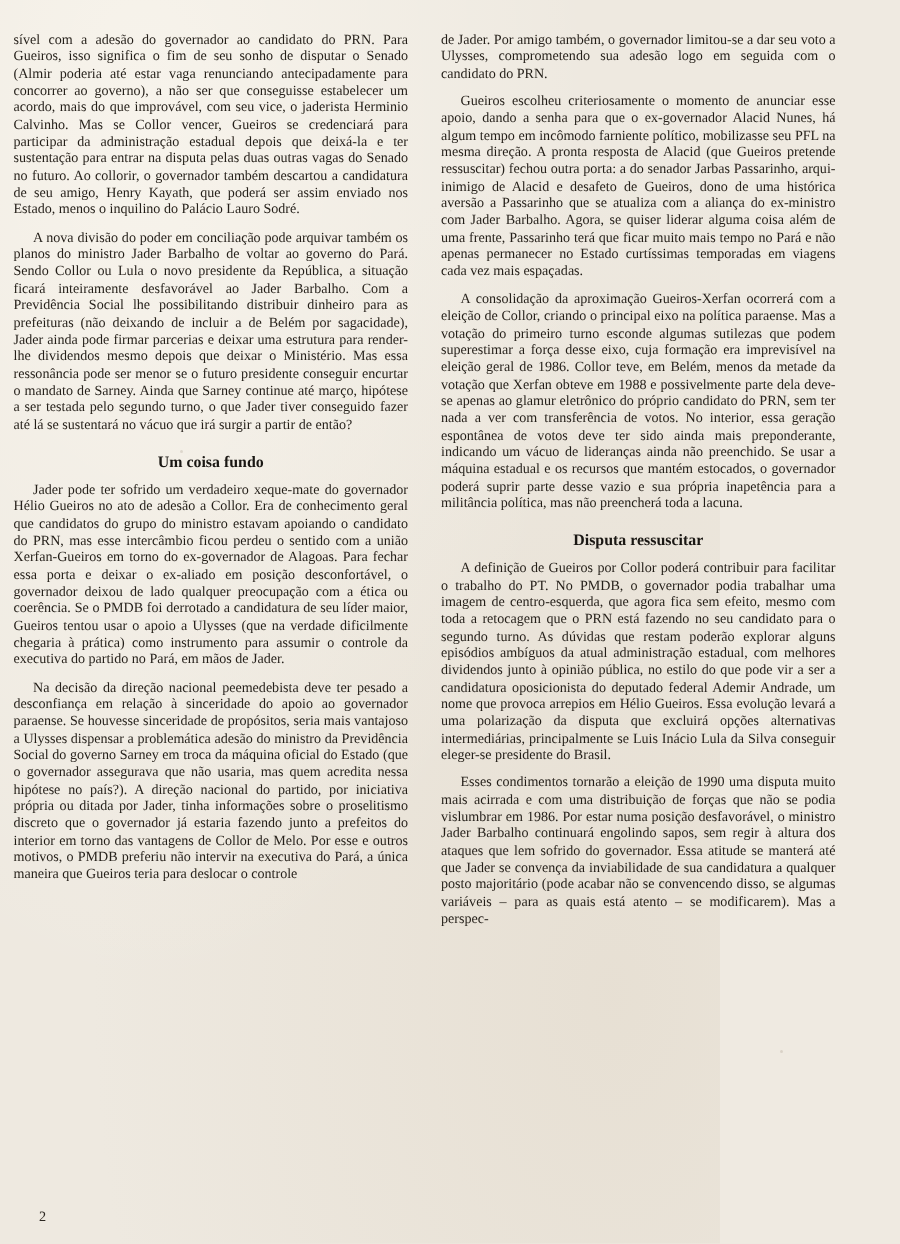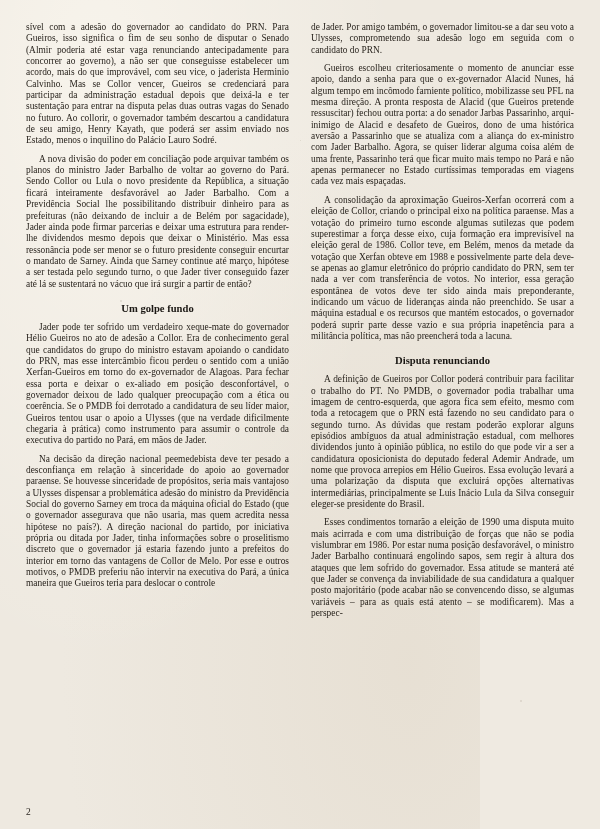--- a/index.html
+++ b/index.html
@@ -12,21 +12,21 @@
     background: #efeae1;
     font-family: "Liberation Serif", serif;
     color: #1a1713;
     overflow: hidden;
   }
   .page {
     position: relative;
     width: 480px;
     height: 829px;
     box-sizing: border-box;
-    padding: 22px 26px 10px 26px;
+    padding: 22px 26px 10px 9px;
     background:
       radial-gradient(ellipse at 20% 10%, rgba(255,252,245,0.55), rgba(255,252,245,0) 55%),
       radial-gradient(ellipse at 85% 80%, rgba(222,212,196,0.45), rgba(222,212,196,0) 60%),
       #eee9e0;
   }
   .columns {
     display: flex;
     gap: 22px;
     height: 760px;
   }
@@ -77,35 +77,35 @@
 
 <div class="page">
 
   <div class="columns">
 
     <div class="col">
       <p class="cont">sível com a adesão do governador ao candidato do PRN. Para Gueiros, isso significa o fim de seu sonho de disputar o Senado (Almir poderia até estar vaga renunciando antecipadamente para concorrer ao governo), a não ser que conseguisse estabelecer um acordo, mais do que improvável, com seu vice, o jaderista Herminio Calvinho. Mas se Collor vencer, Gueiros se credenciará para participar da administração estadual depois que deixá-la e ter sustentação para entrar na disputa pelas duas outras vagas do Senado no futuro. Ao collorir, o governador também descartou a candidatura de seu amigo, Henry Kayath, que poderá ser assim enviado nos Estado, menos o inquilino do Palácio Lauro Sodré.</p>
       <div class="gap"></div>
       <p>A nova divisão do poder em conciliação pode arquivar também os planos do ministro Jader Barbalho de voltar ao governo do Pará. Sendo Collor ou Lula o novo presidente da República, a situação ficará inteiramente desfavorável ao Jader Barbalho. Com a Previdência Social lhe possibilitando distribuir dinheiro para as prefeituras (não deixando de incluir a de Belém por sagacidade), Jader ainda pode firmar parcerias e deixar uma estrutura para render-lhe dividendos mesmo depois que deixar o Ministério. Mas essa ressonância pode ser menor se o futuro presidente conseguir encurtar o mandato de Sarney. Ainda que Sarney continue até março, hipótese a ser testada pelo segundo turno, o que Jader tiver conseguido fazer até lá se sustentará no vácuo que irá surgir a partir de então?</p>
 
-      <h2 class="section">Um golpe fundo</h2>
+      <h2 class="section">Um coisa fundo</h2>
 
       <p>Jader pode ter sofrido um verdadeiro xeque-mate do governador Hélio Gueiros no ato de adesão a Collor. Era de conhecimento geral que candidatos do grupo do ministro estavam apoiando o candidato do PRN, mas esse intercâmbio ficou perdeu o sentido com a união Xerfan-Gueiros em torno do ex-governador de Alagoas. Para fechar essa porta e deixar o ex-aliado em posição desconfortável, o governador deixou de lado qualquer preocupação com a ética ou coerência. Se o PMDB foi derrotado a candidatura de seu líder maior, Gueiros tentou usar o apoio a Ulysses (que na verdade dificilmente chegaria à prática) como instrumento para assumir o controle da executiva do partido no Pará, em mãos de Jader.</p>
       <div class="gap"></div>
       <p>Na decisão da direção nacional peemedebista deve ter pesado a desconfiança em relação à sinceridade do apoio ao governador paraense. Se houvesse sinceridade de propósitos, seria mais vantajoso a Ulysses dispensar a problemática adesão do ministro da Previdência Social do governo Sarney em troca da máquina oficial do Estado (que o governador assegurava que não usaria, mas quem acredita nessa hipótese no país?). A direção nacional do partido, por iniciativa própria ou ditada por Jader, tinha informações sobre o proselitismo discreto que o governador já estaria fazendo junto a prefeitos do interior em torno das vantagens de Collor de Melo. Por esse e outros motivos, o PMDB preferiu não intervir na executiva do Pará, a única maneira que Gueiros teria para deslocar o controle</p>
     </div>
 
     <div class="col">
       <p class="cont">de Jader. Por amigo também, o governador limitou-se a dar seu voto a Ulysses, comprometendo sua adesão logo em seguida com o candidato do PRN.</p>
       <div class="gap"></div>
       <p>Gueiros escolheu criteriosamente o momento de anunciar esse apoio, dando a senha para que o ex-governador Alacid Nunes, há algum tempo em incômodo farniente político, mobilizasse seu PFL na mesma direção. A pronta resposta de Alacid (que Gueiros pretende ressuscitar) fechou outra porta: a do senador Jarbas Passarinho, arqui-inimigo de Alacid e desafeto de Gueiros, dono de uma histórica aversão a Passarinho que se atualiza com a aliança do ex-ministro com Jader Barbalho. Agora, se quiser liderar alguma coisa além de uma frente, Passarinho terá que ficar muito mais tempo no Pará e não apenas permanecer no Estado curtíssimas temporadas em viagens cada vez mais espaçadas.</p>
       <div class="gap"></div>
       <p>A consolidação da aproximação Gueiros-Xerfan ocorrerá com a eleição de Collor, criando o principal eixo na política paraense. Mas a votação do primeiro turno esconde algumas sutilezas que podem superestimar a força desse eixo, cuja formação era imprevisível na eleição geral de 1986. Collor teve, em Belém, menos da metade da votação que Xerfan obteve em 1988 e possivelmente parte dela deve-se apenas ao glamur eletrônico do próprio candidato do PRN, sem ter nada a ver com transferência de votos. No interior, essa geração espontânea de votos deve ter sido ainda mais preponderante, indicando um vácuo de lideranças ainda não preenchido. Se usar a máquina estadual e os recursos que mantém estocados, o governador poderá suprir parte desse vazio e sua própria inapetência para a militância política, mas não preencherá toda a lacuna.</p>
 
-      <h2 class="section">Disputa renunciando</h2>
+      <h2 class="section">Disputa ressuscitar</h2>
 
       <p>A definição de Gueiros por Collor poderá contribuir para facilitar o trabalho do PT. No PMDB, o governador podia trabalhar uma imagem de centro-esquerda, que agora fica sem efeito, mesmo com toda a retocagem que o PRN está fazendo no seu candidato para o segundo turno. As dúvidas que restam poderão explorar alguns episódios ambíguos da atual administração estadual, com melhores dividendos junto à opinião pública, no estilo do que pode vir a ser a candidatura oposicionista do deputado federal Ademir Andrade, um nome que provoca arrepios em Hélio Gueiros. Essa evolução levará a uma polarização da disputa que excluirá opções alternativas intermediárias, principalmente se Luis Inácio Lula da Silva conseguir eleger-se presidente do Brasil.</p>
       <div class="gap"></div>
       <p>Esses condimentos tornarão a eleição de 1990 uma disputa muito mais acirrada e com uma distribuição de forças que não se podia vislumbrar em 1986. Por estar numa posição desfavorável, o ministro Jader Barbalho continuará engolindo sapos, sem regir à altura dos ataques que lem sofrido do governador. Essa atitude se manterá até que Jader se convença da inviabilidade de sua candidatura a qualquer posto majoritário (pode acabar não se convencendo disso, se algumas variáveis – para as quais está atento – se modificarem). Mas a perspec-</p>
     </div>
 
   </div>
 
   <div class="pagenum">2</div>
 

